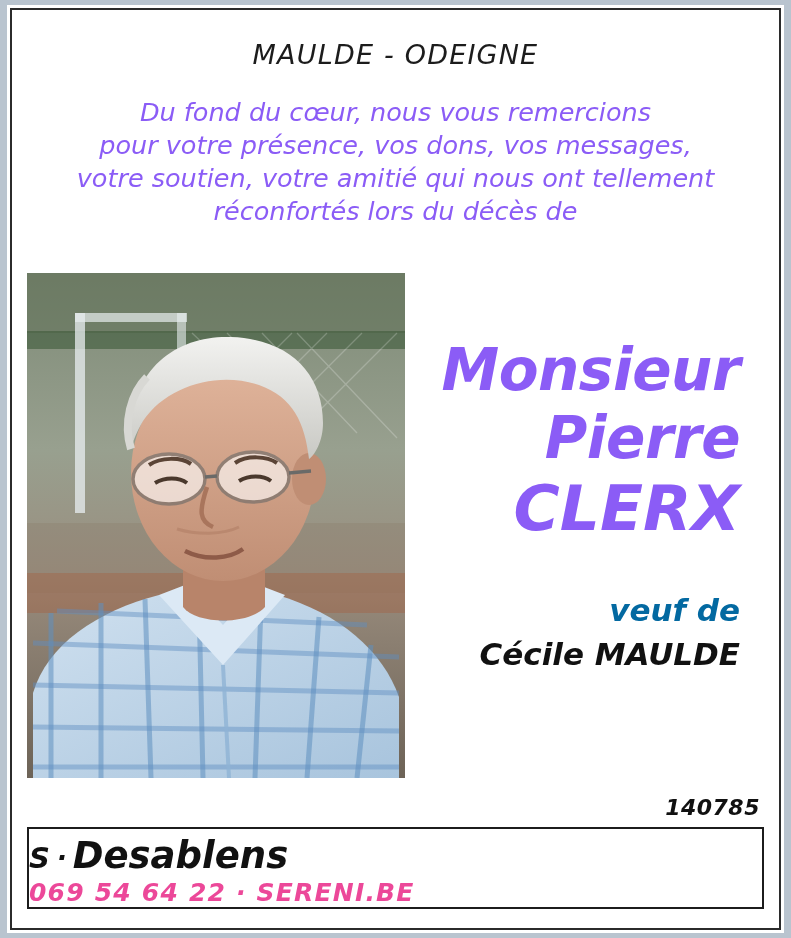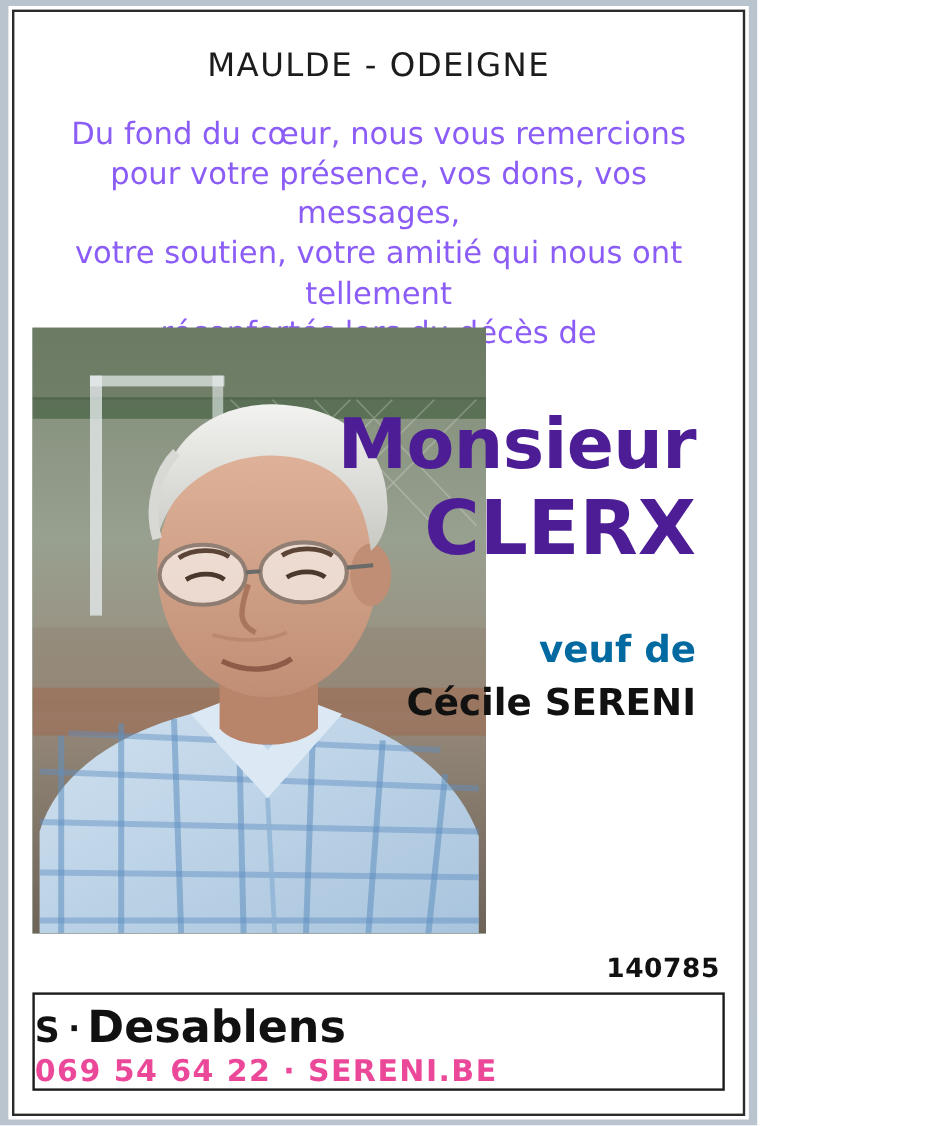--- a/index.html
+++ b/index.html
@@ -10,28 +10,29 @@
   body {
     width: 791px;
     height: 938px;
     font-family: "DejaVu Sans", sans-serif;
     color: #000000;
     overflow: hidden;
   }
 
   .notice {
     position: relative;
-    width: 631px;
+    width: 791px;
     height: 938px;
     box-sizing: border-box;
     background: #ffffff;
     border-left: 7px solid #b9c4cf;
     border-right: 7px solid #b9c4cf;
     border-top: 5px solid #b9c4cf;
     border-bottom: 5px solid #b9c4cf;
+    font-style: italic;
   }
   .inner-frame {
     position: absolute;
     left: 3px;
     top: 3px;
     right: 3px;
     bottom: 3px;
     border: 2px solid #2b2b2b;
     box-sizing: border-box;
     background: #ffffff;
@@ -89,21 +90,21 @@
     right: 30px;
     top: 68px;
     width: 340px;
     text-align: right;
   }
   .nm-line {
     font-weight: bold;
     font-size: 58px;
     line-height: 1.0;
     letter-spacing: -0.5px;
-    color: #4c1d95;
+    color: #8b5cf6;
     margin-bottom: 10px;
   }
   .nm-line.surname {
     font-size: 63px;
     letter-spacing: 0px;
   }
   .sub1 {
     font-weight: bold;
     font-size: 31px;
     margin-top: 52px;
@@ -258,23 +259,24 @@
 
             <path d="M180 214 C172 238 172 248 186 254" stroke="#a9755c" stroke-width="4.5" fill="none"></path>
             <path d="M158 278 C178 288 202 286 216 276" stroke="#8e5b48" stroke-width="4.5" fill="none"></path>
             <path d="M150 256 C170 262 196 262 212 254" stroke="#b07f66" stroke-width="3" fill="none" opacity="0.6"></path>
           </g>
         </svg>
       </div>
 
       <div class="nameblock">
         <div class="nm-line">Monsieur</div>
+        <div class="nm-line">Pierre</div>
         <div class="nm-line surname">CLERX</div>
         <div class="sub1">veuf de</div>
-        <div class="sub2">Cécile SERENI</div>
+        <div class="sub2">Cécile MAULDE</div>
       </div>
     </div>
 
     <div class="refnum">140785</div>
 
     <div class="funeral-box">
       <div class="fb-name">
         <span class="small">S</span><span class="dot">·</span><span>Desablens</span>
       </div>
       <div class="fb-contact">069 54 64 22 · SERENI.BE</div>

